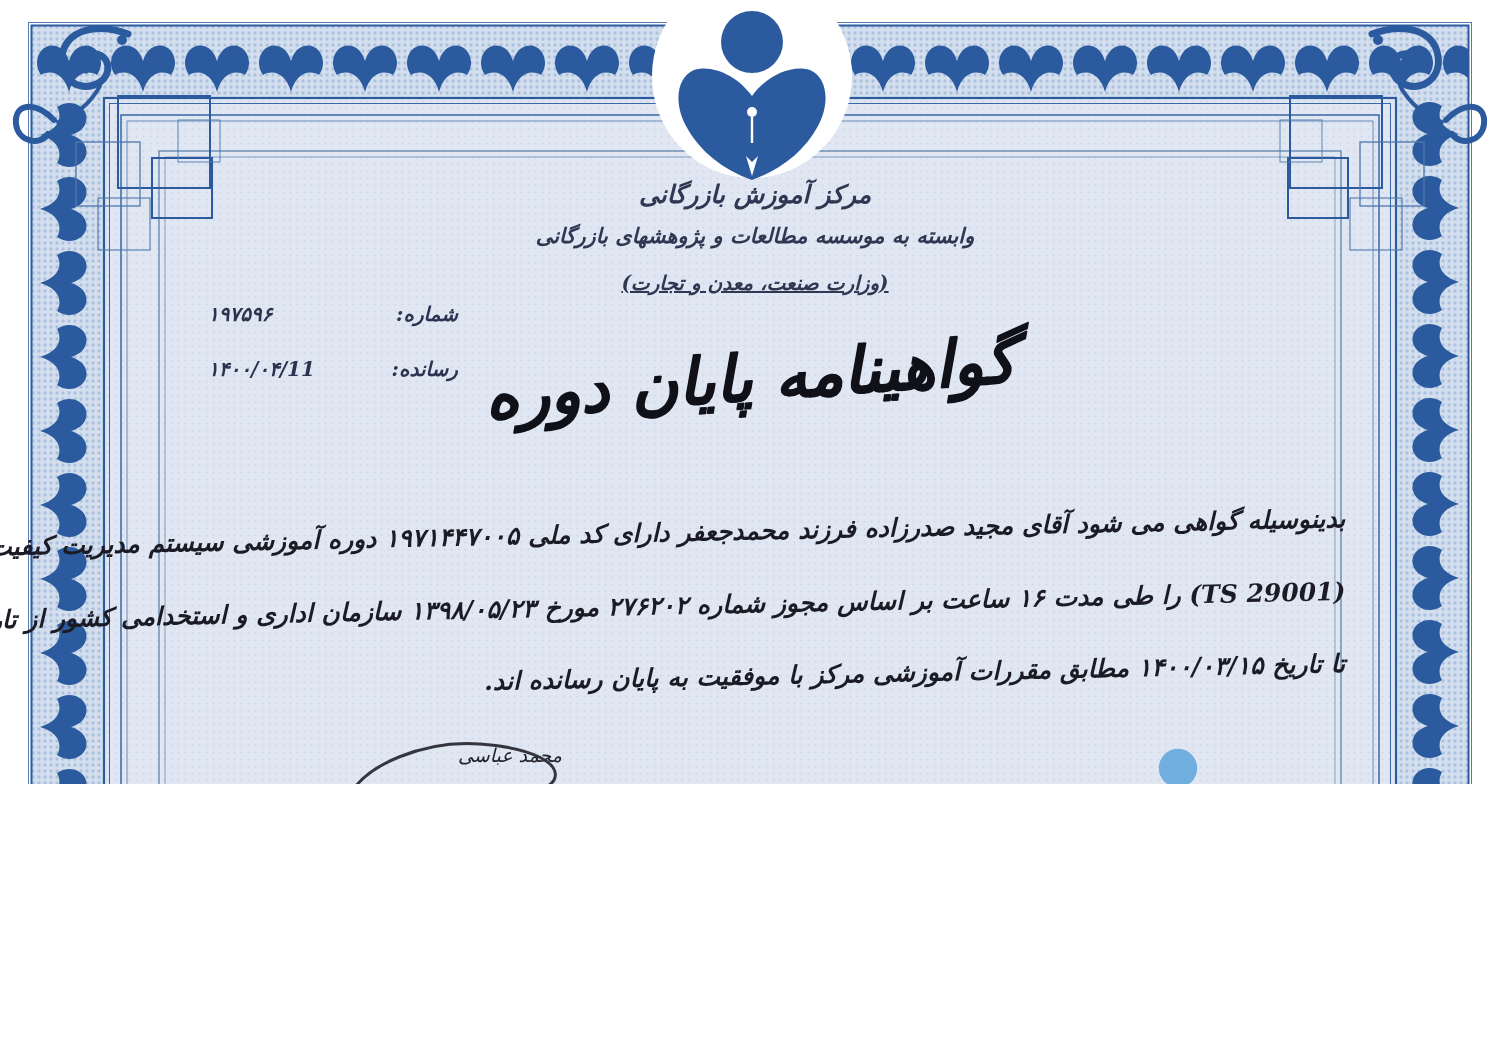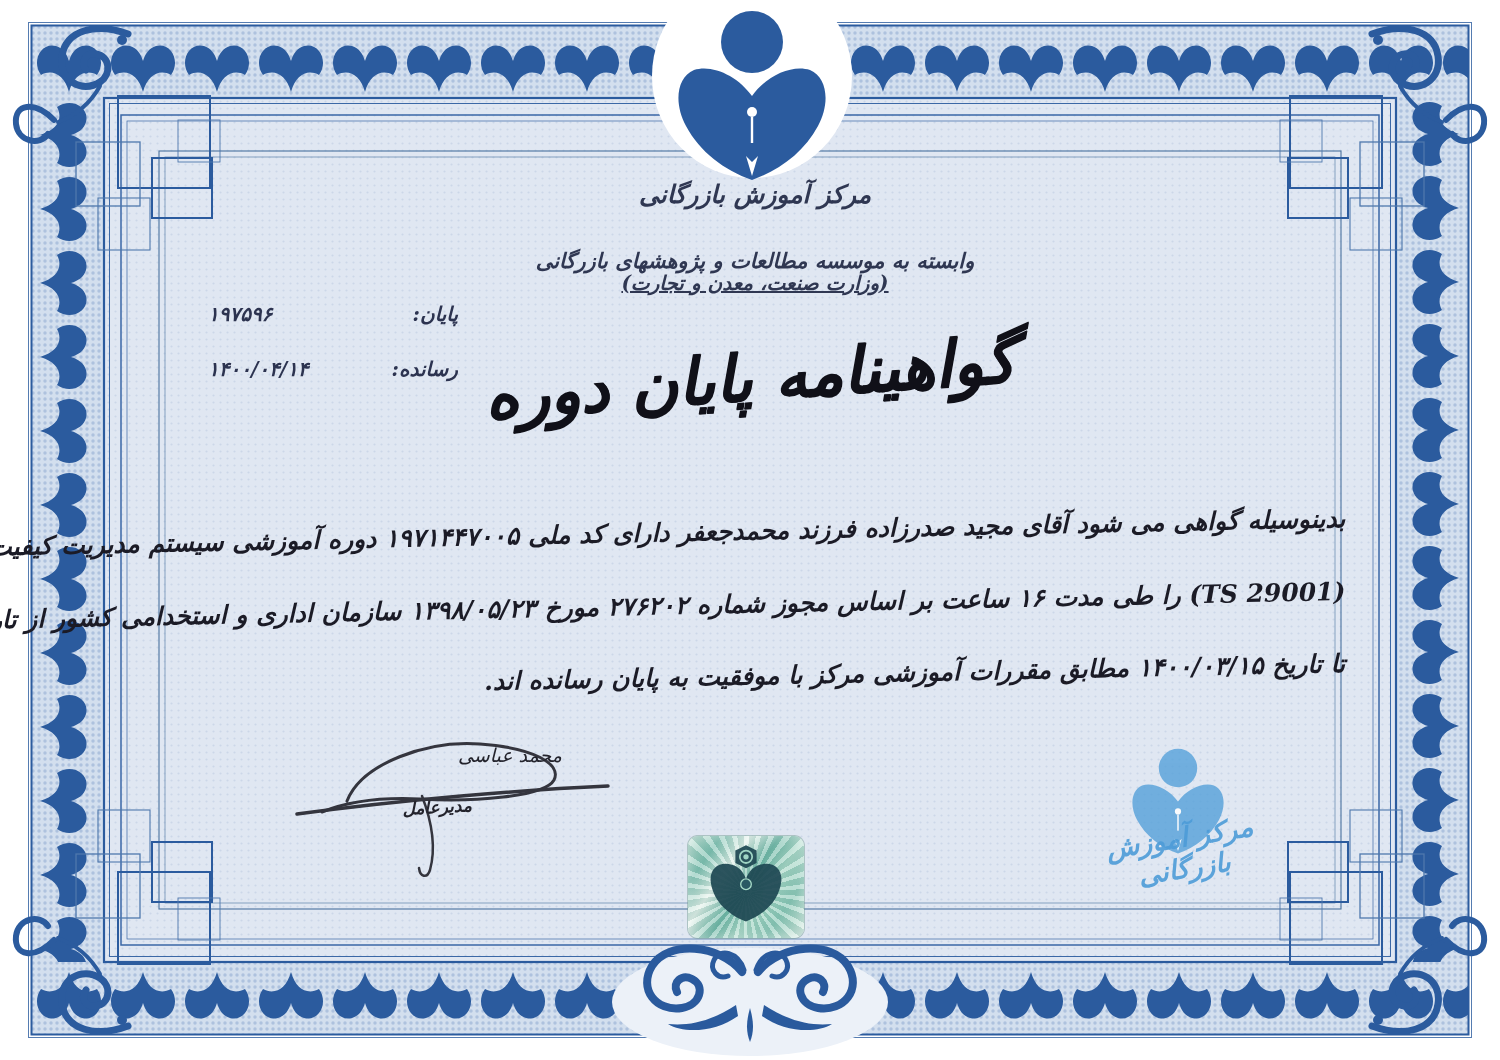--- a/index.html
+++ b/index.html
@@ -1,26 +1,26 @@
 <!DOCTYPE html>
 <html><head>
 <meta charset="utf-8">
 <style>
   html,body{margin:0;padding:0;background:#ffffff;}
   .page{
-    position:relative;width:1500px;height:1060px;overflow:hidden;background:#ffffff;
+    position:relative;width:1500px;height:784px;overflow:hidden;background:#ffffff;
     font-family:"DejaVu Sans", sans-serif;
   }
   .deco{position:absolute;left:0;top:0;width:1500px;height:1060px;z-index:0;}
   .txt{position:absolute;z-index:2;}
 
   .org{left:430px;width:650px;text-align:center;color:#2f3752;font-weight:bold;font-style:italic;
        font-family:"DejaVu Serif","Liberation Serif",serif;}
   .org1{top:180px;font-size:25px;}
-  .org2{top:248px;font-size:21px;}
+  .org2{top:223px;font-size:21px;}
   .org3{top:271px;font-size:20px;text-decoration:underline;}
 
   .metarow{left:208px;width:250px;display:flex;justify-content:space-between;align-items:center;
            color:#2c3350;font-size:20px;font-weight:bold;font-style:italic;
            font-family:"DejaVu Serif","Liberation Serif",serif;}
   .serial{top:302px;}
   .datarow{top:357px;}
 
   .title{left:420px;top:340px;width:660px;margin:0;text-align:center;white-space:nowrap;
          font-size:64px;font-weight:700;font-style:italic;color:#101018;
@@ -157,26 +157,26 @@
     <use href="#logoShape" transform="translate(752,0)" color="#2b5b9e"></use>
 
     <use href="#logoShape" transform="translate(1178,742) scale(0.62)" color="#58a2da" opacity="0.82"></use>
   </svg>
 
   <div class="txt org org1" dir="rtl">مرکز آموزش بازرگانی</div>
   <div class="txt org org2" dir="rtl">وابسته به موسسه مطالعات و پژوهشهای بازرگانی</div>
   <div class="txt org org3" dir="rtl">(وزارت صنعت، معدن و تجارت)</div>
 
   <div class="txt metarow serial" dir="rtl">
-    <span>پایان:</span>
+    <span>شماره:</span>
     <span>۱۹۷۵۹۶</span>
   </div>
   <div class="txt metarow datarow" dir="rtl">
     <span>رسانده:</span>
-    <span>۱۴۰۰/۰۴/۱۴</span>
+    <span>۱۴۰۰/۰۴/11</span>
   </div>
 
   <h1 class="txt title" dir="rtl">گواهینامه پایان دوره</h1>
 
   <div class="txt bodyline b1" dir="rtl">بدینوسیله گواهی می شود آقای مجید صدرزاده فرزند محمدجعفر دارای کد ملی ۱۹۷۱۴۴۷۰۰۵ دوره آموزشی سیستم مدیریت کیفیت در صنعت نفت</div>
   <div class="txt bodyline b2" dir="rtl">(TS 29001) را طی مدت ۱۶ ساعت بر اساس مجوز شماره ۲۷۶۲۰۲ مورخ ۱۳۹۸/۰۵/۲۳ سازمان اداری و استخدامی کشور از تاریخ ۱۴۰۰/۰۳/۰۱</div>
   <div class="txt bodyline b3" dir="rtl">تا تاریخ ۱۴۰۰/۰۳/۱۵ مطابق مقررات آموزشی مرکز با موفقیت به پایان رسانده اند.</div>
 
   <div class="txt sig-name" dir="rtl">محمد عباسی</div>
   <div class="txt sig-role" dir="rtl">مدیرعامل</div>

